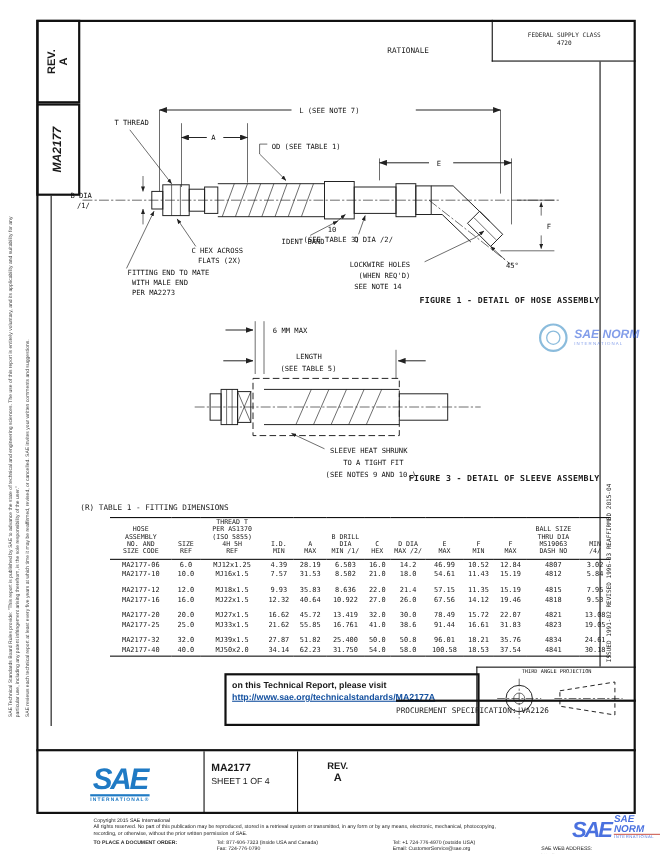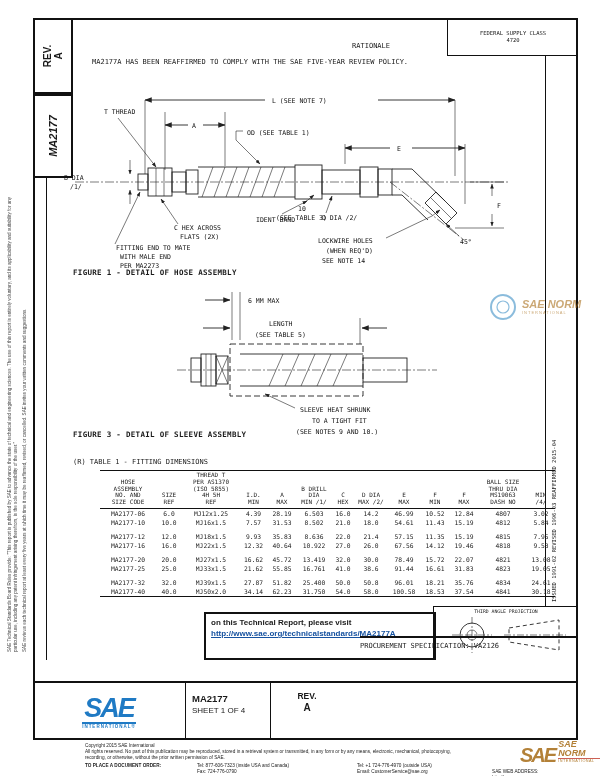--- a/index.html
+++ b/index.html
@@ -7,42 +7,42 @@
   .page{position:relative;width:600px;height:776px;background:#fff;overflow:hidden;
         font-family:"DejaVu Sans Mono","Liberation Mono",monospace;color:#1a1a1a}
   .abs{position:absolute}
   .frame{left:33px;top:18px;width:545px;height:722px;border:2px solid #111}
   .box{border:1.5px solid #111}
   .rotbox{display:flex;align-items:center;justify-content:center}
   .rot{transform:rotate(-90deg);white-space:nowrap;text-align:center}
   .vtext{position:absolute;transform-origin:0 0;transform:rotate(-90deg);
          font:4.6px/1.2 "Liberation Sans",sans-serif;color:#444}
   .mono7{font:7px/1.25 "DejaVu Sans Mono",monospace}
-  .caption{font:bold 7.5px "DejaVu Sans Mono",monospace;text-align:left;letter-spacing:.3px}
+  .caption{font:bold 7.5px "DejaVu Sans Mono",monospace;text-align:right;letter-spacing:.3px}
   svg text{font-family:"DejaVu Sans Mono",monospace;font-size:6.5px;fill:#111}
   svg line,svg path,svg polyline,svg rect,svg polygon,svg circle{stroke:#222;fill:none;stroke-width:.9}
   svg .thin{stroke-width:.6}
   
   table.fit{border-collapse:collapse;table-layout:fixed;width:445px}
   table.fit th{font:6px/6.8px "DejaVu Sans Mono",monospace;font-weight:normal;text-align:center;
      vertical-align:bottom;white-space:pre-line;border-top:1.5px solid #111;border-bottom:1px solid #111;
      padding:1px 0 2px}
   table.fit td{font:6.3px/9px "DejaVu Sans Mono",monospace;text-align:center;padding:0}
   table.fit tr.spacer td{height:5px;border:none}
   table.fit tr.last td{border-bottom:1.5px solid #111}
   .fbbox{border:2.5px solid #111;padding:3px 5px;font:bold 8px/11px "Liberation Sans",sans-serif}
   .fbbox a{color:#1652a0;text-decoration:underline}
   .bar{border-top:2px solid #111;font:7px/17px "DejaVu Sans Mono",monospace}
   .tblock{border-top:2px solid #111;display:flex}
   .tcell{height:100%;border-left:1.5px solid #111}
   .tcell:first-child{border-left:none}
   .sae-logo{color:#1f7ac4;font-family:"Liberation Sans",sans-serif;text-align:center}
   .sae-logo .big{font-size:27px;font-weight:bold;font-style:italic;letter-spacing:-2px;line-height:26px}
   .sae-logo .sub{font-size:4.5px;font-weight:bold;letter-spacing:1px;border-top:2px solid #1f7ac4;margin-top:1px}
-  .wm{color:#a16207;opacity:.55;font-family:"Liberation Sans",sans-serif}
+  .wm{color:#1d4ed8;opacity:.55;font-family:"Liberation Sans",sans-serif}
   .copy{font:4.7px/6.2px "Liberation Sans",sans-serif;color:#222}
   .copy .grid{display:grid;grid-template-columns:112px 160px 135px auto;margin-top:1px}
   .copy b{font-weight:bold}
 </style>
 </head>
 <body>
 
 <div class="page">
 
   <div class="vtext" style="left:7px;top:652px;width:472px">SAE Technical Standards Board Rules provide: "This report is published by SAE to advance the state of technical and engineering sciences. The use of this report is entirely voluntary, and its applicability and suitability for any particular use, including any patent infringement arising therefrom, is the sole responsibility of the user."</div>
@@ -65,21 +65,20 @@
        display:flex;flex-direction:column;align-items:center;justify-content:center">
     <div style="font:5.5px/7px 'DejaVu Sans Mono',monospace">FEDERAL SUPPLY CLASS</div>
     <div style="font:5.5px/7px 'DejaVu Sans Mono',monospace">4720</div>
   </div>
 
   <div class="abs" style="left:545px;top:56px;width:0;height:550px;border-left:1.5px solid #111"></div>
   <div class="abs" style="left:550px;top:602px;transform-origin:0 0;transform:rotate(-90deg);
        font:5.5px/8px 'DejaVu Sans Mono',monospace;white-space:nowrap;width:310px">ISSUED 1991-02    REVISED 1996-03    REAFFIRMED 2015-04</div>
 
   <div class="abs" style="left:230px;top:42px;width:160px;text-align:right;font:7px 'DejaVu Sans Mono',monospace">RATIONALE</div>
-  <div class="abs mono7" style="left:92px;top:58px;width:430px">MA2177A HAS BEEN REAFFIRMED TO COMPLY WITH THE SAE FIVE-YEAR REVIEW POLICY.</div>
 
   <svg class="abs" style="left:60px;top:80px" width="500" height="200" viewBox="0 0 500 200">
     <defs>
       <marker id="ar" markerWidth="8" markerHeight="6" refX="7.5" refY="3" orient="auto">
         <path d="M0,0L8,3L0,6z" style="fill:#222;stroke:none"></path>
       </marker>
     </defs>
 
     <line x1="15" y1="102" x2="450" y2="102" class="thin" stroke-dasharray="9 2 2 2"></line>
     <line x1="330" y1="102" x2="404" y2="160" class="thin" stroke-dasharray="9 2 2 2"></line>

